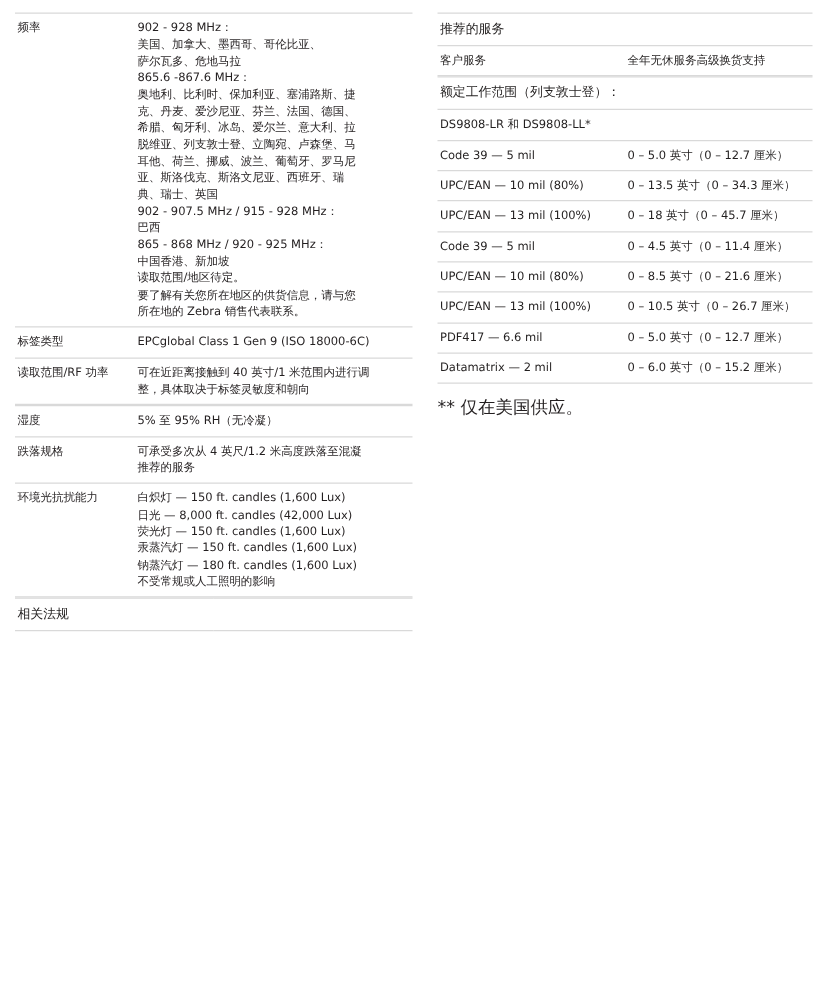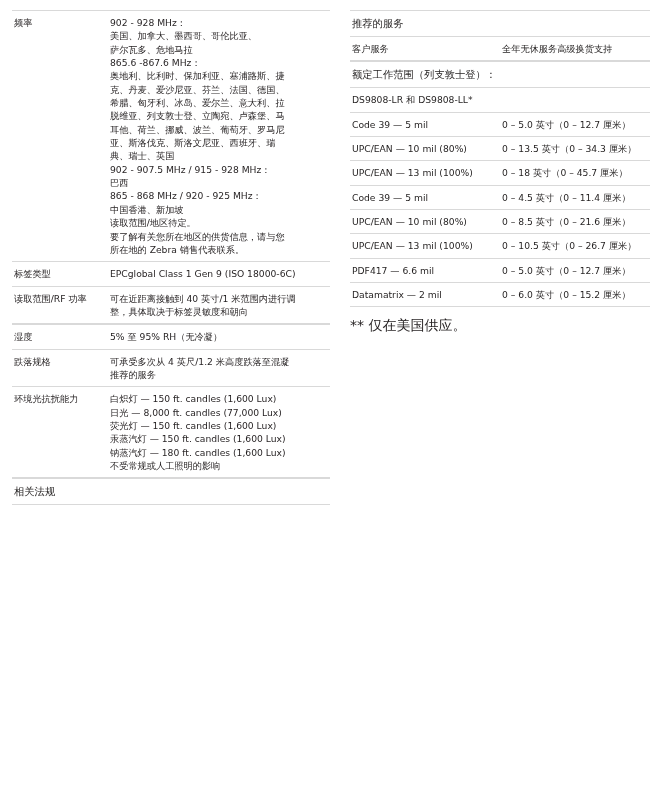--- a/index.html
+++ b/index.html
@@ -142,21 +142,21 @@
           <td class="lbl">跌落规格</td>
           <td class="val">
             <span class="ln">可承受多次从 4 英尺/1.2 米高度跌落至混凝</span>
             <span class="ln">推荐的服务</span>
           </td>
         </tr>
         <tr>
           <td class="lbl">环境光抗扰能力</td>
           <td class="val tight">
             <span class="ln">白炽灯 — 150 ft. candles (1,600 Lux)</span>
-            <span class="ln">日光 — 8,000 ft. candles (77,000 Lux)</span>
+            <span class="ln">日光 — 8,000 ft. candles (42,000 Lux)</span>
             <span class="ln">荧光灯 — 150 ft. candles (1,600 Lux)</span>
             <span class="ln">汞蒸汽灯 — 150 ft. candles (1,600 Lux)</span>
             <span class="ln">钠蒸汽灯 — 180 ft. candles (1,600 Lux)</span>
             <span class="ln">不受常规或人工照明的影响</span>
           </td>
         </tr>
       </tbody>
         </table>
 
       <table class="spec">

